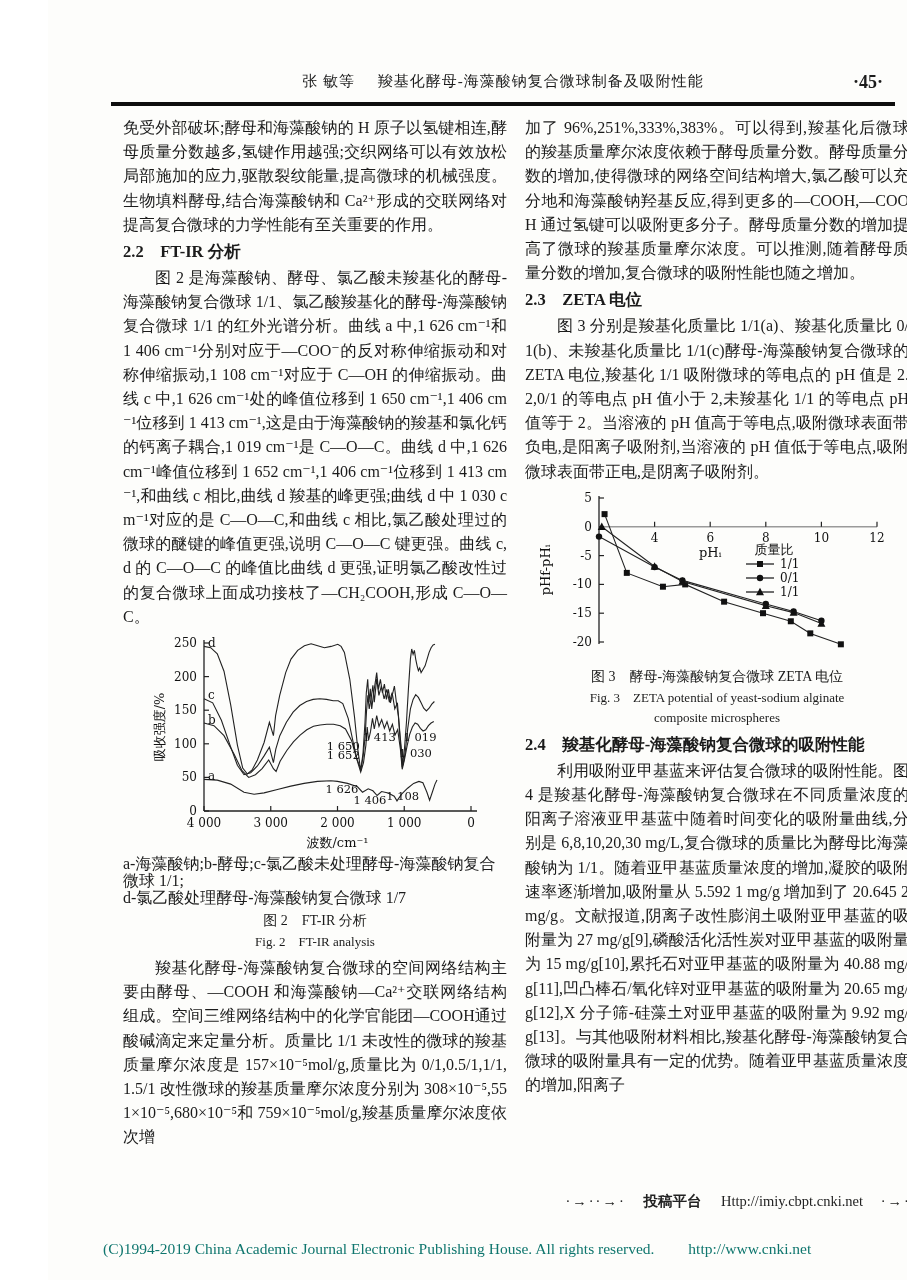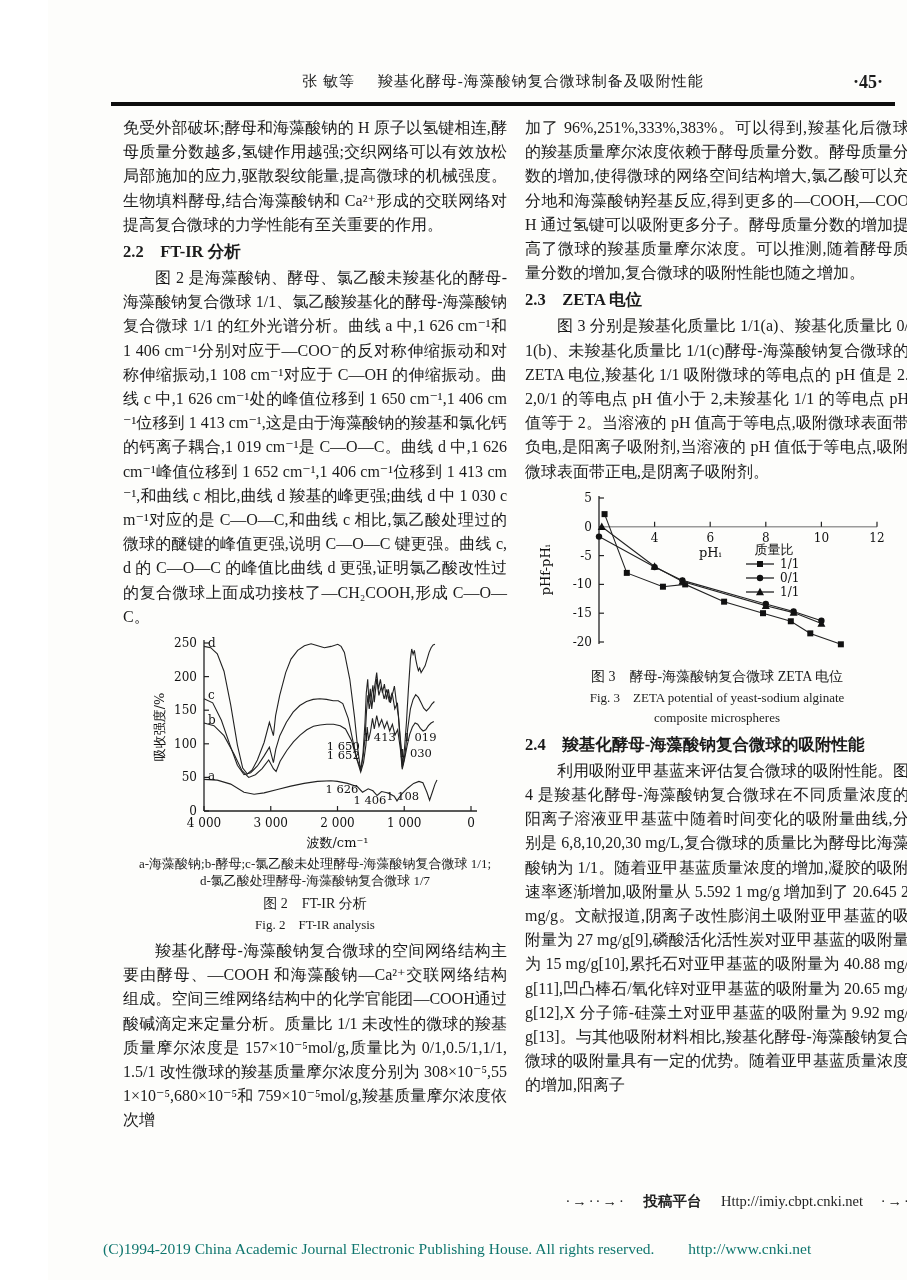--- a/index.html
+++ b/index.html
@@ -10,21 +10,21 @@
   .header-center{position:absolute;left:0;right:0;text-align:center;font-size:15px;letter-spacing:1px;}
   .header-authors{margin-right:18px;}
   .header-page{position:absolute;right:12px;top:0;font-size:18px;font-weight:bold;}
   .rule{position:absolute;top:102px;left:63px;right:60px;height:4px;background:#0d0d0d;}
   .columns{position:absolute;top:116px;left:75px;width:786px;display:flex;gap:18px;}
   .col{flex:1;min-width:0;font-size:16px;line-height:24.2px;text-align:justify;word-break:break-all;}
   .col p{margin:0;}
   .col p.indent{text-indent:2em;}
   .col h3{font-size:16.5px;font-weight:bold;margin:2px 0 2px;line-height:25px;text-align:left;}
   figure{margin:6px 0 6px;text-align:center;}
-  .figlegend{font-size:13px;line-height:17px;text-align:center;}
+  .figlegend{font-size:16px;line-height:17px;text-align:left;}
   .figtitle{font-size:14px;font-weight:normal;margin-top:5px;line-height:19px;}
   .figtitle-en{font-size:13px;margin-top:3px;line-height:17px;}
   svg{display:block;margin:0 auto;}
   svg text{font-size:12px;fill:#111;font-family:"DejaVu Serif","Liberation Serif",serif;}
   svg text.small{font-size:11.5px;}
   svg text.axlab{font-size:13px;}
   .ax{stroke:#222;stroke-width:1.3;}
   .ax-light{stroke:#9a9a9a;stroke-width:1.6;}
   .tick{stroke:#222;stroke-width:1.2;}
   .curve{fill:none;stroke:#222;stroke-width:1.1;}

